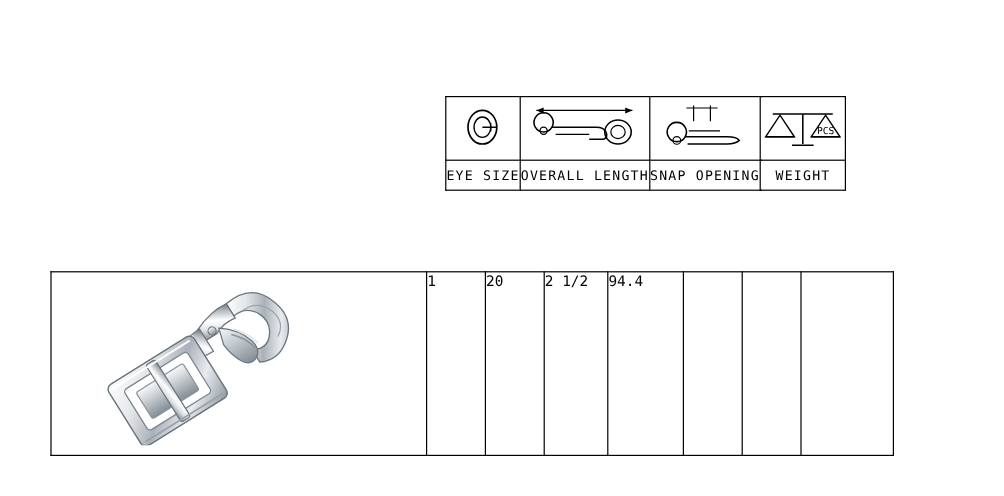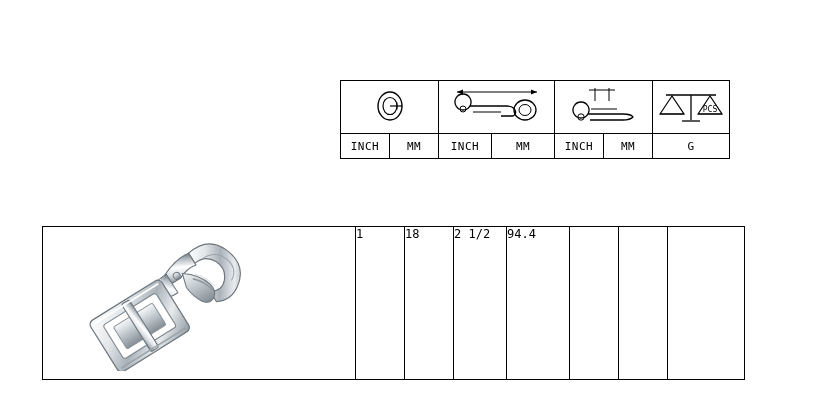--- a/index.html
+++ b/index.html
@@ -12,21 +12,21 @@
     height: 413px;
     position: relative;
     font-family: "DejaVu Sans Mono", monospace;
     color: #000000;
     overflow: hidden;
   }
 
   
   .spec-table {
     position: absolute;
-    left: 340px;
+    left: 371px;
     top: 80px;
     border-collapse: collapse;
     table-layout: fixed;
   }
   .spec-table td {
     border: 1px solid #000000;
     text-align: center;
     vertical-align: middle;
     padding: 0;
   }
@@ -147,28 +147,25 @@
           <line x1="26" y1="37" x2="44" y2="37" stroke="#000" stroke-width="1.3"></line>
           <path d="M4,30 L16,12 L28,30 Z" fill="none" stroke="#000" stroke-width="1.2"></path>
           <line x1="4" y1="30" x2="28" y2="30" stroke="#000" stroke-width="1.2"></line>
           <path d="M42,30 L54,12 L66,30 Z" fill="none" stroke="#000" stroke-width="1.2"></path>
           <line x1="42" y1="30" x2="66" y2="30" stroke="#000" stroke-width="1.2"></line>
           <text x="54" y="28" font-family="DejaVu Sans Mono, monospace" font-size="8" text-anchor="middle" fill="#000">PCS</text>
         </svg>
       </div>
     </td>
   </tr>
-  <tr class="unit-row">
-    <td class="w-inch">INCH</td>
-    <td class="w-mm">MM</td>
-    <td class="w-oal-inch">INCH</td>
-    <td class="w-oal-mm">MM</td>
-    <td class="w-snap-inch">INCH</td>
-    <td class="w-snap-mm">MM</td>
-    <td class="w-weight">G</td>
+  <tr class="name-row">
+    <td colspan="2">EYE SIZE</td>
+    <td colspan="2">OVERALL LENGTH</td>
+    <td colspan="2">SNAP OPENING</td>
+    <td>WEIGHT</td>
   </tr>
 </tbody>
   </table>
 
 <table class="data-table">
   <tbody>
       <tr>
     <td class="product-cell">
       <div class="hook-art">
         <svg width="230" height="140" viewBox="0 0 230 140" aria-hidden="true">
@@ -223,21 +220,21 @@
 
             <rect x="52" y="60" width="9" height="56" rx="2" ry="2" fill="url(#steelB)" stroke="#6b747b" stroke-width="1"></rect>
 
             <line x1="18" y1="62" x2="94" y2="62" stroke="#ffffff" stroke-width="1.6"></line>
             <line x1="18" y1="114" x2="94" y2="114" stroke="#9aa2a9" stroke-width="1.4"></line>
           </g>
         </svg>
       </div>
     </td>
     <td class="value-cell w-inch">1</td>
-    <td class="value-cell w-mm">18</td>
+    <td class="value-cell w-mm">20</td>
     <td class="value-cell w-oal-inch">2 1/2</td>
     <td class="value-cell w-oal-mm">94.4</td>
     <td class="value-cell w-snap-inch"></td>
     <td class="value-cell w-snap-mm"></td>
     <td class="value-cell w-weight"></td>
   </tr>
 </tbody>
   </table>
 
 </body></html>

